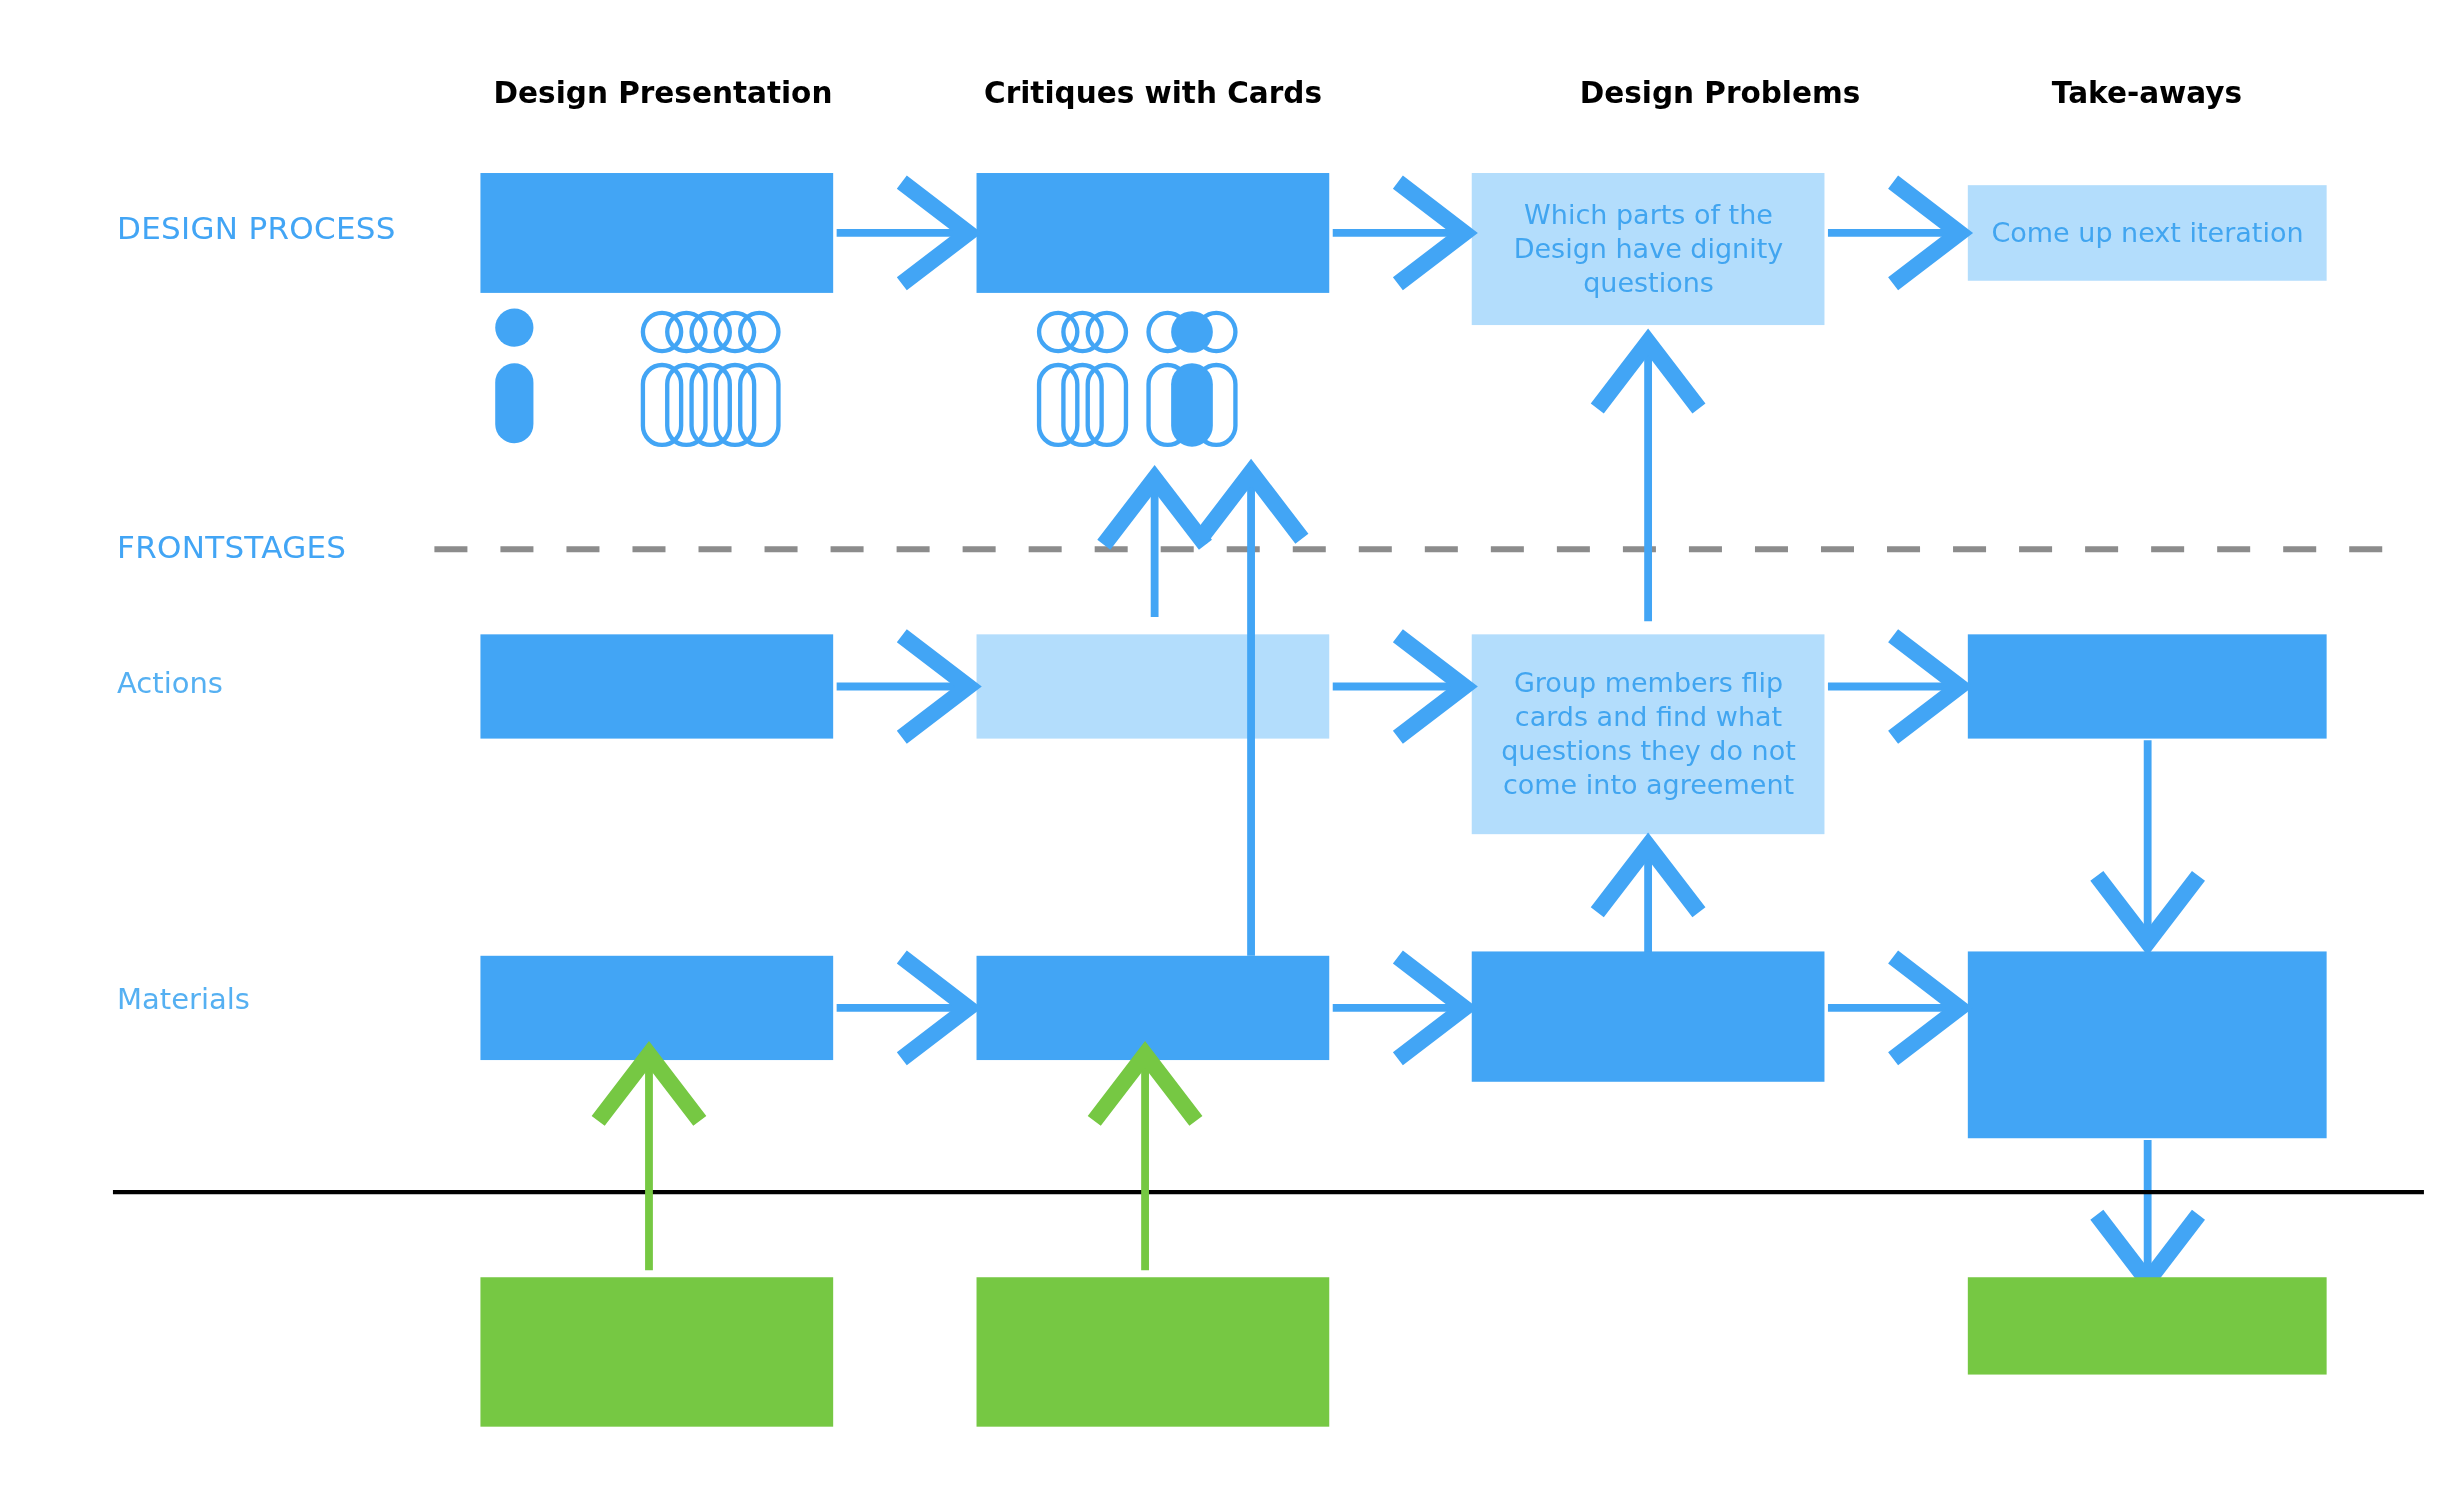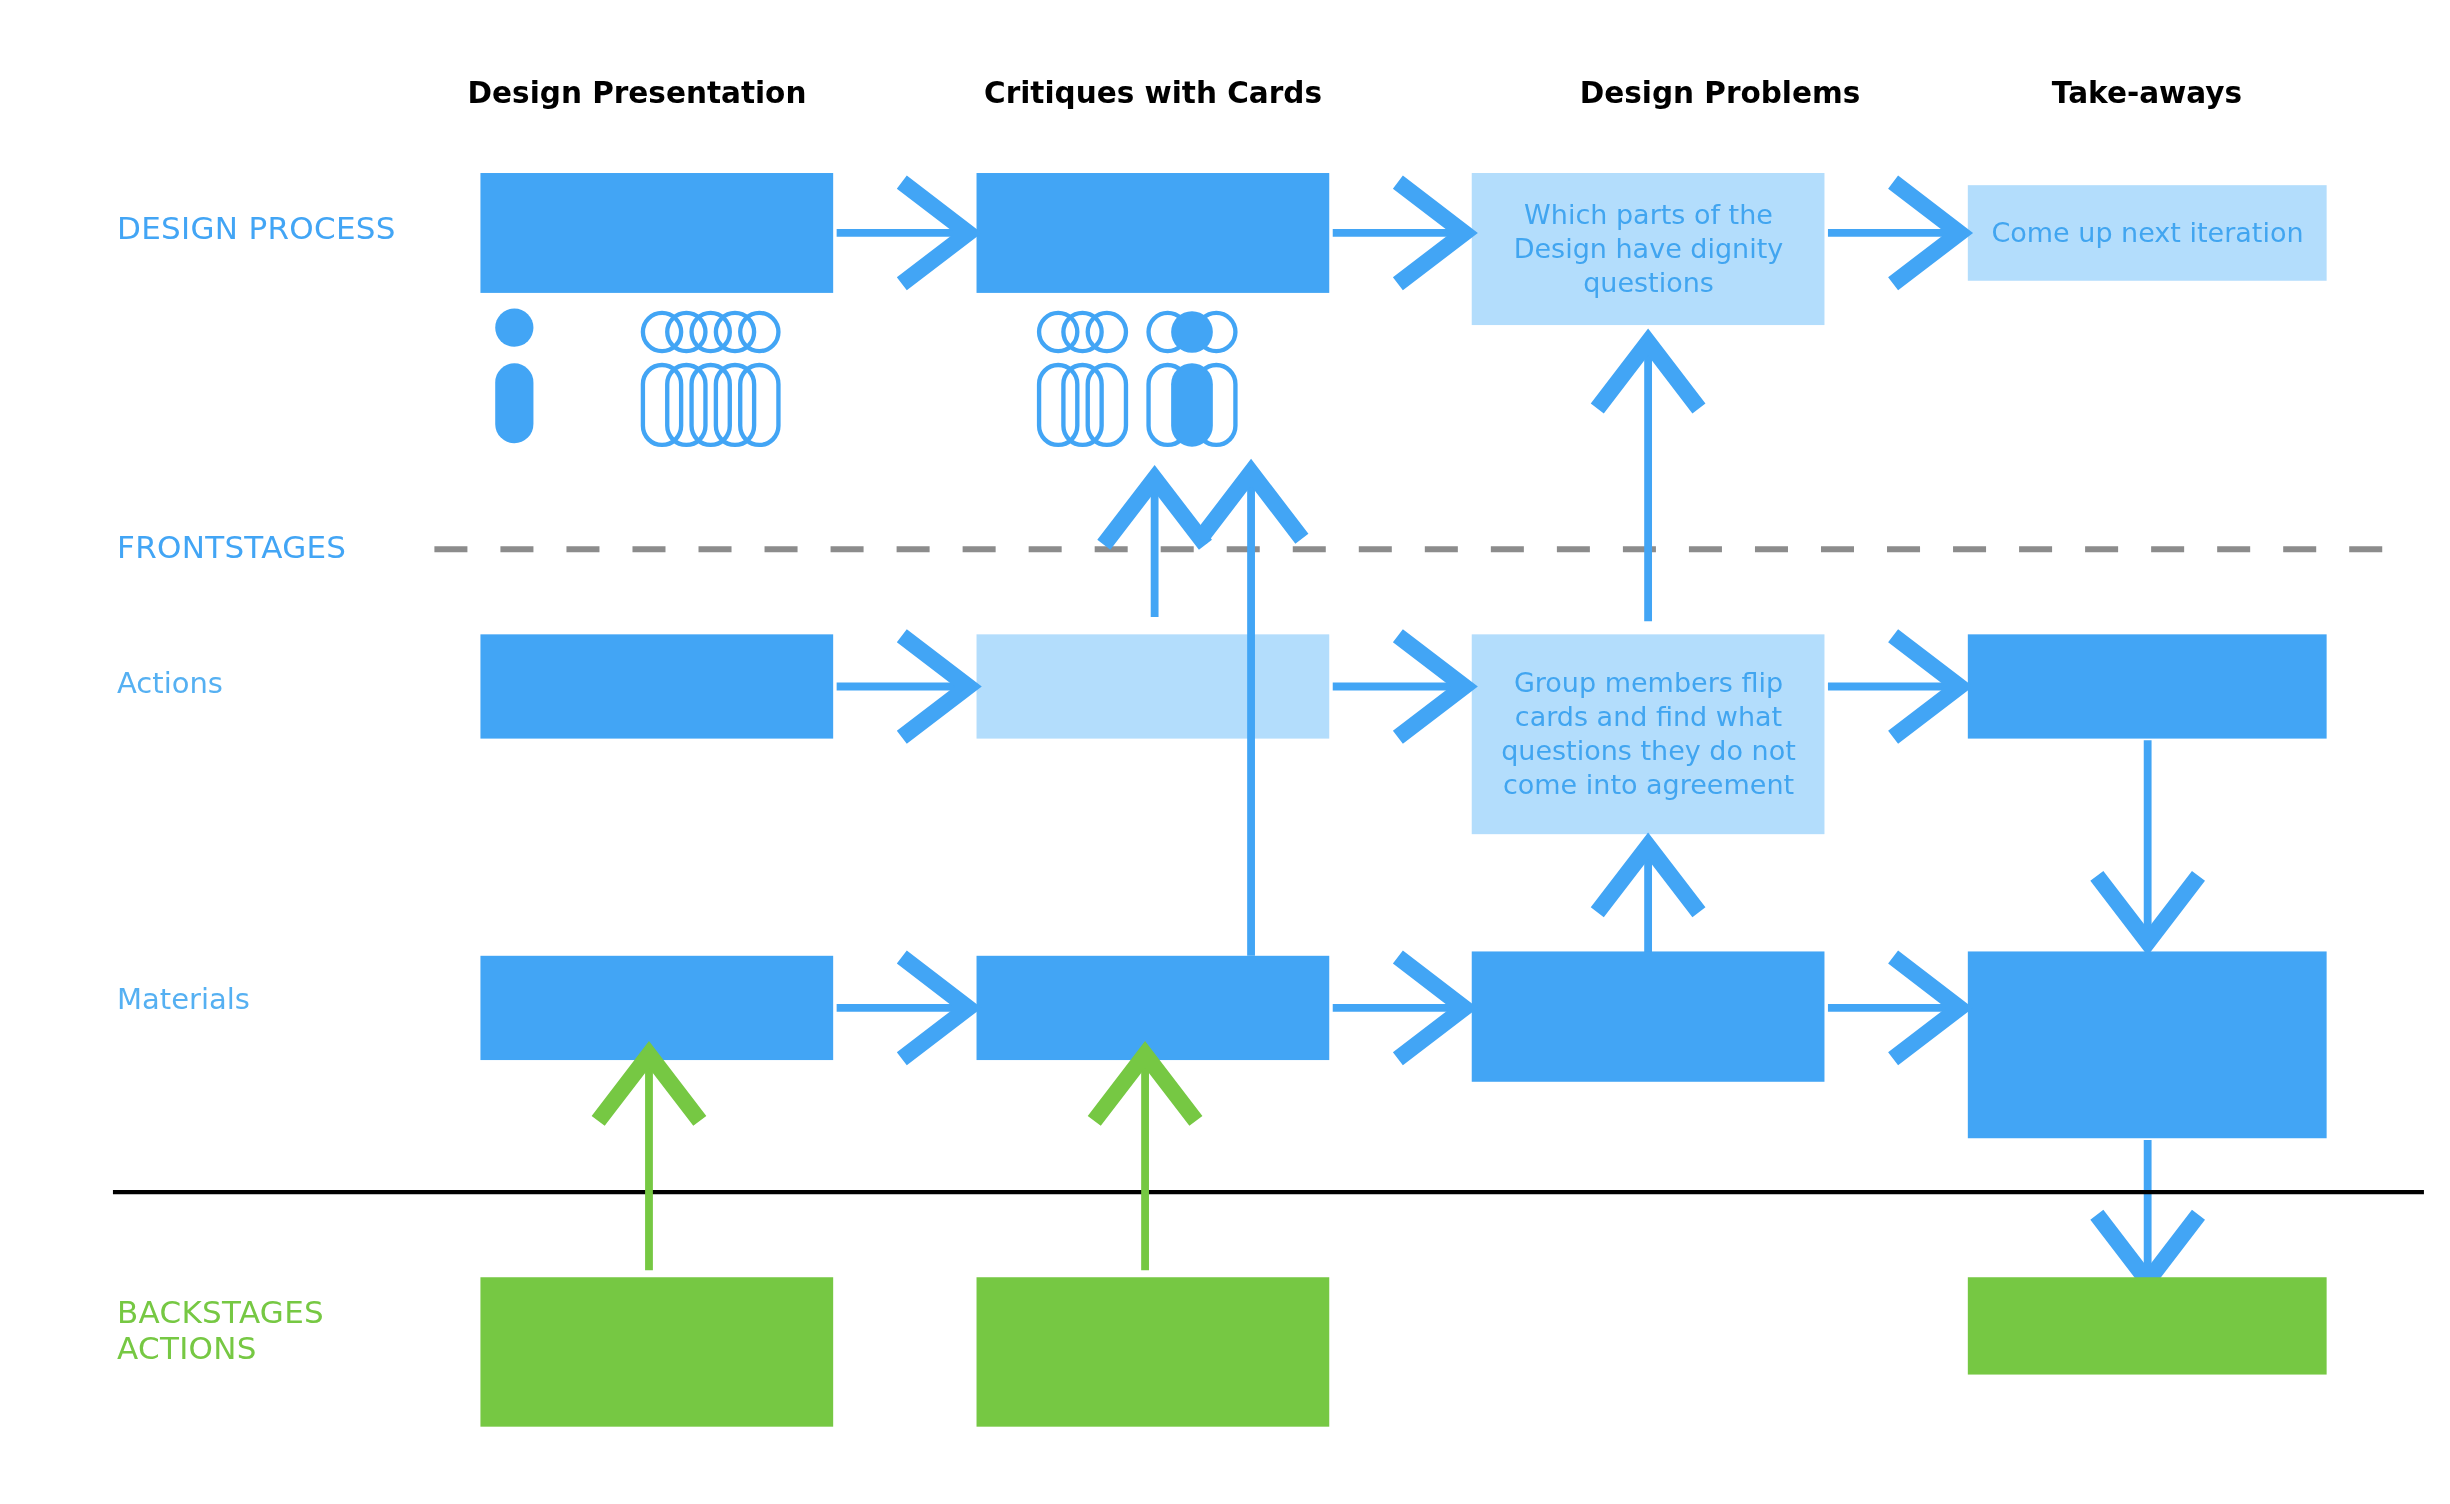--- a/index.html
+++ b/index.html
@@ -158,31 +158,29 @@
     <line x1="130" y1="1372" x2="2790" y2="1372" stroke="#000000" stroke-width="5"></line>
 
     <rect x="553" y="1470" width="406" height="172" fill="#76c843"></rect>
     <rect x="1124" y="1470" width="406" height="172" fill="#76c843"></rect>
     <rect x="2265" y="1470" width="413" height="112" fill="#76c843"></rect>
 
     <line x1="747" y1="1462" x2="747" y2="1218" stroke="#76c843" stroke-width="9" marker-end="url(#ah-green-u)"></line>
     <line x1="1318" y1="1462" x2="1318" y2="1218" stroke="#76c843" stroke-width="9" marker-end="url(#ah-green-u)"></line>
   </svg>
 
-  <div class="col-header" style="left:637px; top:76px;">Design Presentation</div>
+  <div class="col-header" style="left:663px; top:76px;">Design Presentation</div>
   <div class="col-header" style="left:1153px; top:76px;">Critiques with Cards</div>
   <div class="col-header" style="left:1720px; top:76px;">Design Problems</div>
   <div class="col-header" style="left:2147px; top:76px;">Take-aways</div>
 
   <div class="row-label strong" style="left:117px; top:211px; color:#42a5f5;">DESIGN PROCESS</div>
   <div class="row-label strong" style="left:117px; top:530px; color:#42a5f5;">FRONTSTAGES</div>
   <div class="row-label plain" style="left:117px; top:667px; color:#55b0f2;">Actions</div>
   <div class="row-label plain" style="left:117px; top:983px; color:#55b0f2;">Materials</div>
-  <div class="row-label strong" style="left:117px; top:1295px; color:#76c843;">BACKSTAGES
-ACTIONS</div>
 
   <div class="node-box" style="left:1472px; top:173px; width:353px; height:152px;">
     <span class="node-label">Which parts of the Design have dignity questions</span>
   </div>
   <div class="node-box" style="left:1968px; top:185px; width:359px; height:96px;">
     <span class="node-label">Come up next iteration</span>
   </div>
   <div class="node-box" style="left:1472px; top:634px; width:353px; height:200px;justify-content:center;">
     <span class="node-label">Group members flip cards and find what questions they do not come into agreement</span>
   </div>

